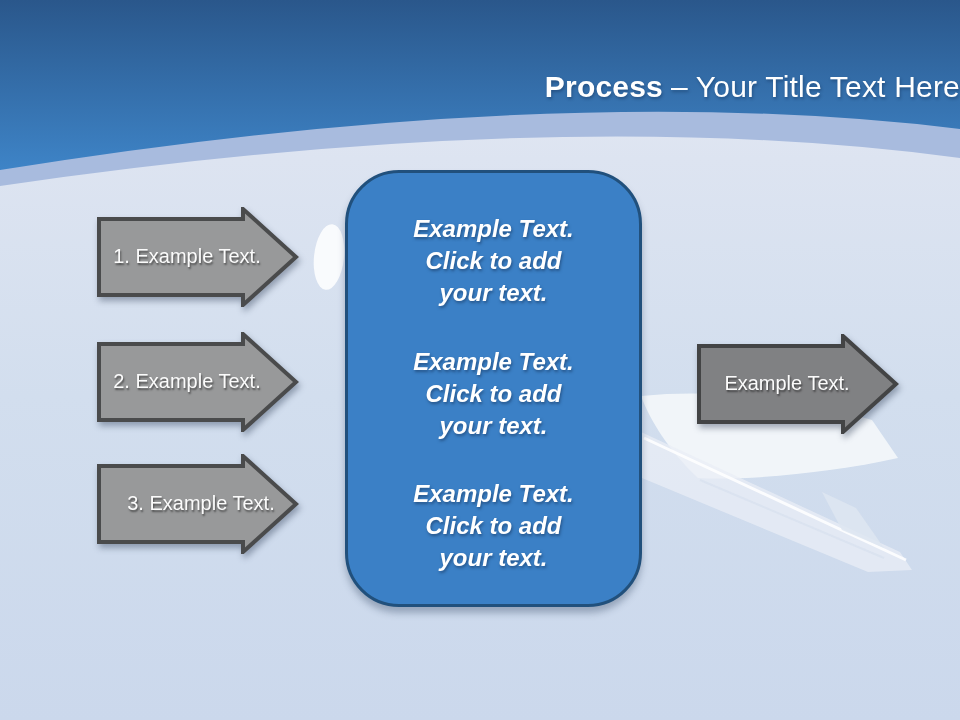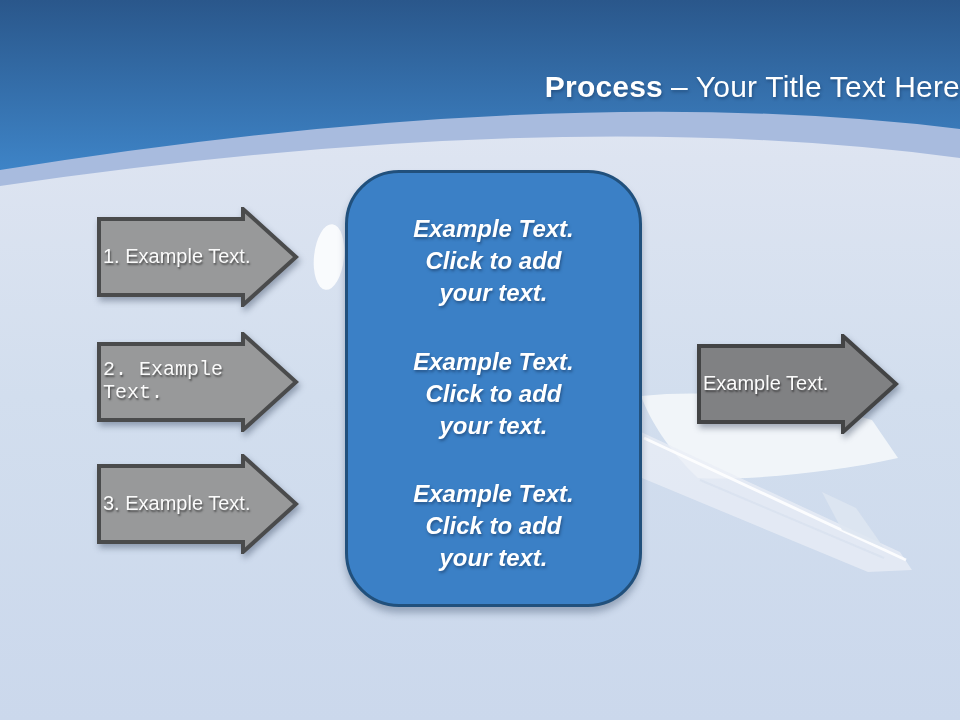--- a/index.html
+++ b/index.html
@@ -21,25 +21,25 @@
     text-shadow:1px 2px 3px rgba(10,30,60,.35);
     white-space:nowrap;
   }
   .title .t-bold{font-weight:bold;margin-right:8px;}
   .title .t-rest{font-weight:normal;}
   
   .arrow{position:absolute;width:202px;height:100px;}
   .arrow svg{position:absolute;left:0;top:0;filter:drop-shadow(2px 4px 3px rgba(40,55,80,.40));}
   .arrow .arrow-label{
     position:absolute;left:6px;right:28px;top:50%;transform:translateY(-52%);
-    color:#FBFBFB;font-size:20px;
+    text-align:center;color:#FBFBFB;font-size:20px;
     text-shadow:1px 2px 2px rgba(0,0,0,.5);
   }
   #arrow-1{left:97px;top:207px;}
-  #arrow-2{left:97px;top:332px;font-family:Liberation Mono, monospace;}
+  #arrow-2{left:97px;top:332px;}
   #arrow-3{left:97px;top:454px;padding-left:28px;}
   #arrow-right{left:697px;top:334px;}
   
   .panel{
     position:absolute;left:345px;top:170px;width:297px;height:437px;
     box-sizing:border-box;border:3px solid #21507C;border-radius:54px;
     background:#3B80C6;
     box-shadow:0 6px 7px rgba(45,65,95,.35);
     display:flex;flex-direction:column;justify-content:space-between;
     padding:40px 16px 30px 16px;

